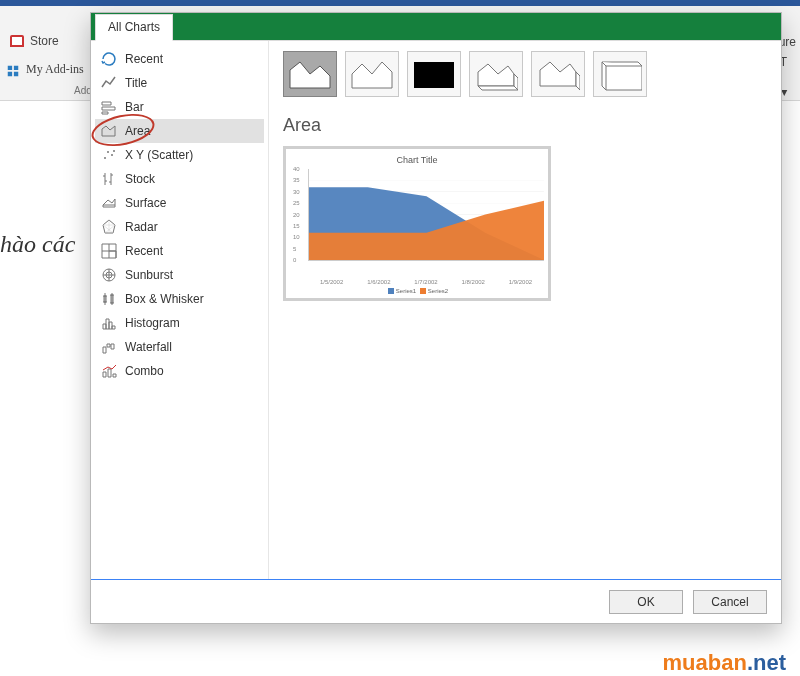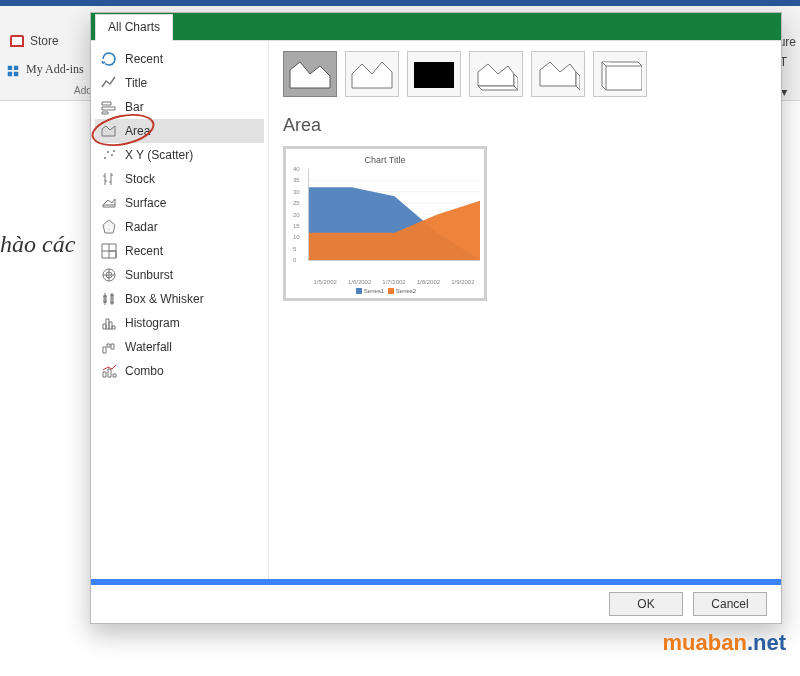--- a/index.html
+++ b/index.html
@@ -162,21 +162,21 @@
 
   .panel-heading {
     font-size: 18px;
     color:#555;
     font-weight: 400;
     margin-bottom: 10px;
   }
 
   
   .preview {
-    width: 204px;
+    width: 268px;
     border: 3px solid #cfcfcf;
     padding: 4px;
     background:#fff;
   }
   .preview-title {
     text-align:center;
     font-size:9px;
     color:#555;
     margin: 2px 0 4px;
   }
@@ -215,39 +215,39 @@
     text-align:center;
     font-size:6px;
     color:#666;
     margin-top:3px;
   }
   .legend-swatch {width:6px;height:6px;display:inline-block;vertical-align:middle;margin:0 2px;}
 
   
   .dialog-footer {
     height: 44px;
-    border-top: 6px solid #3b82f6;
+    border-top: 1px solid #3b82f6;
     display:flex; align-items:center; justify-content:flex-end;
     gap: 10px;
     padding: 0 14px;
   }
   .dlg-btn {
     min-width: 74px;
     height: 24px;
     border:1px solid #adadad;
     background:#f0f0f0;
     font-size:12px;
     color:#333;
     cursor:pointer;
   }
 
   
   .watermark {
     position:absolute;
-    right: 14px; bottom: 20px;
+    right: 14px; bottom: 0;
     font-family: Arial, sans-serif;
     font-weight: bold;
     font-size: 22px;
   }
   .watermark .a { color:#ee7c1b; }
   .watermark .b { color:#2b5e9e; }
 </style>
 </head>
 <body>
 

